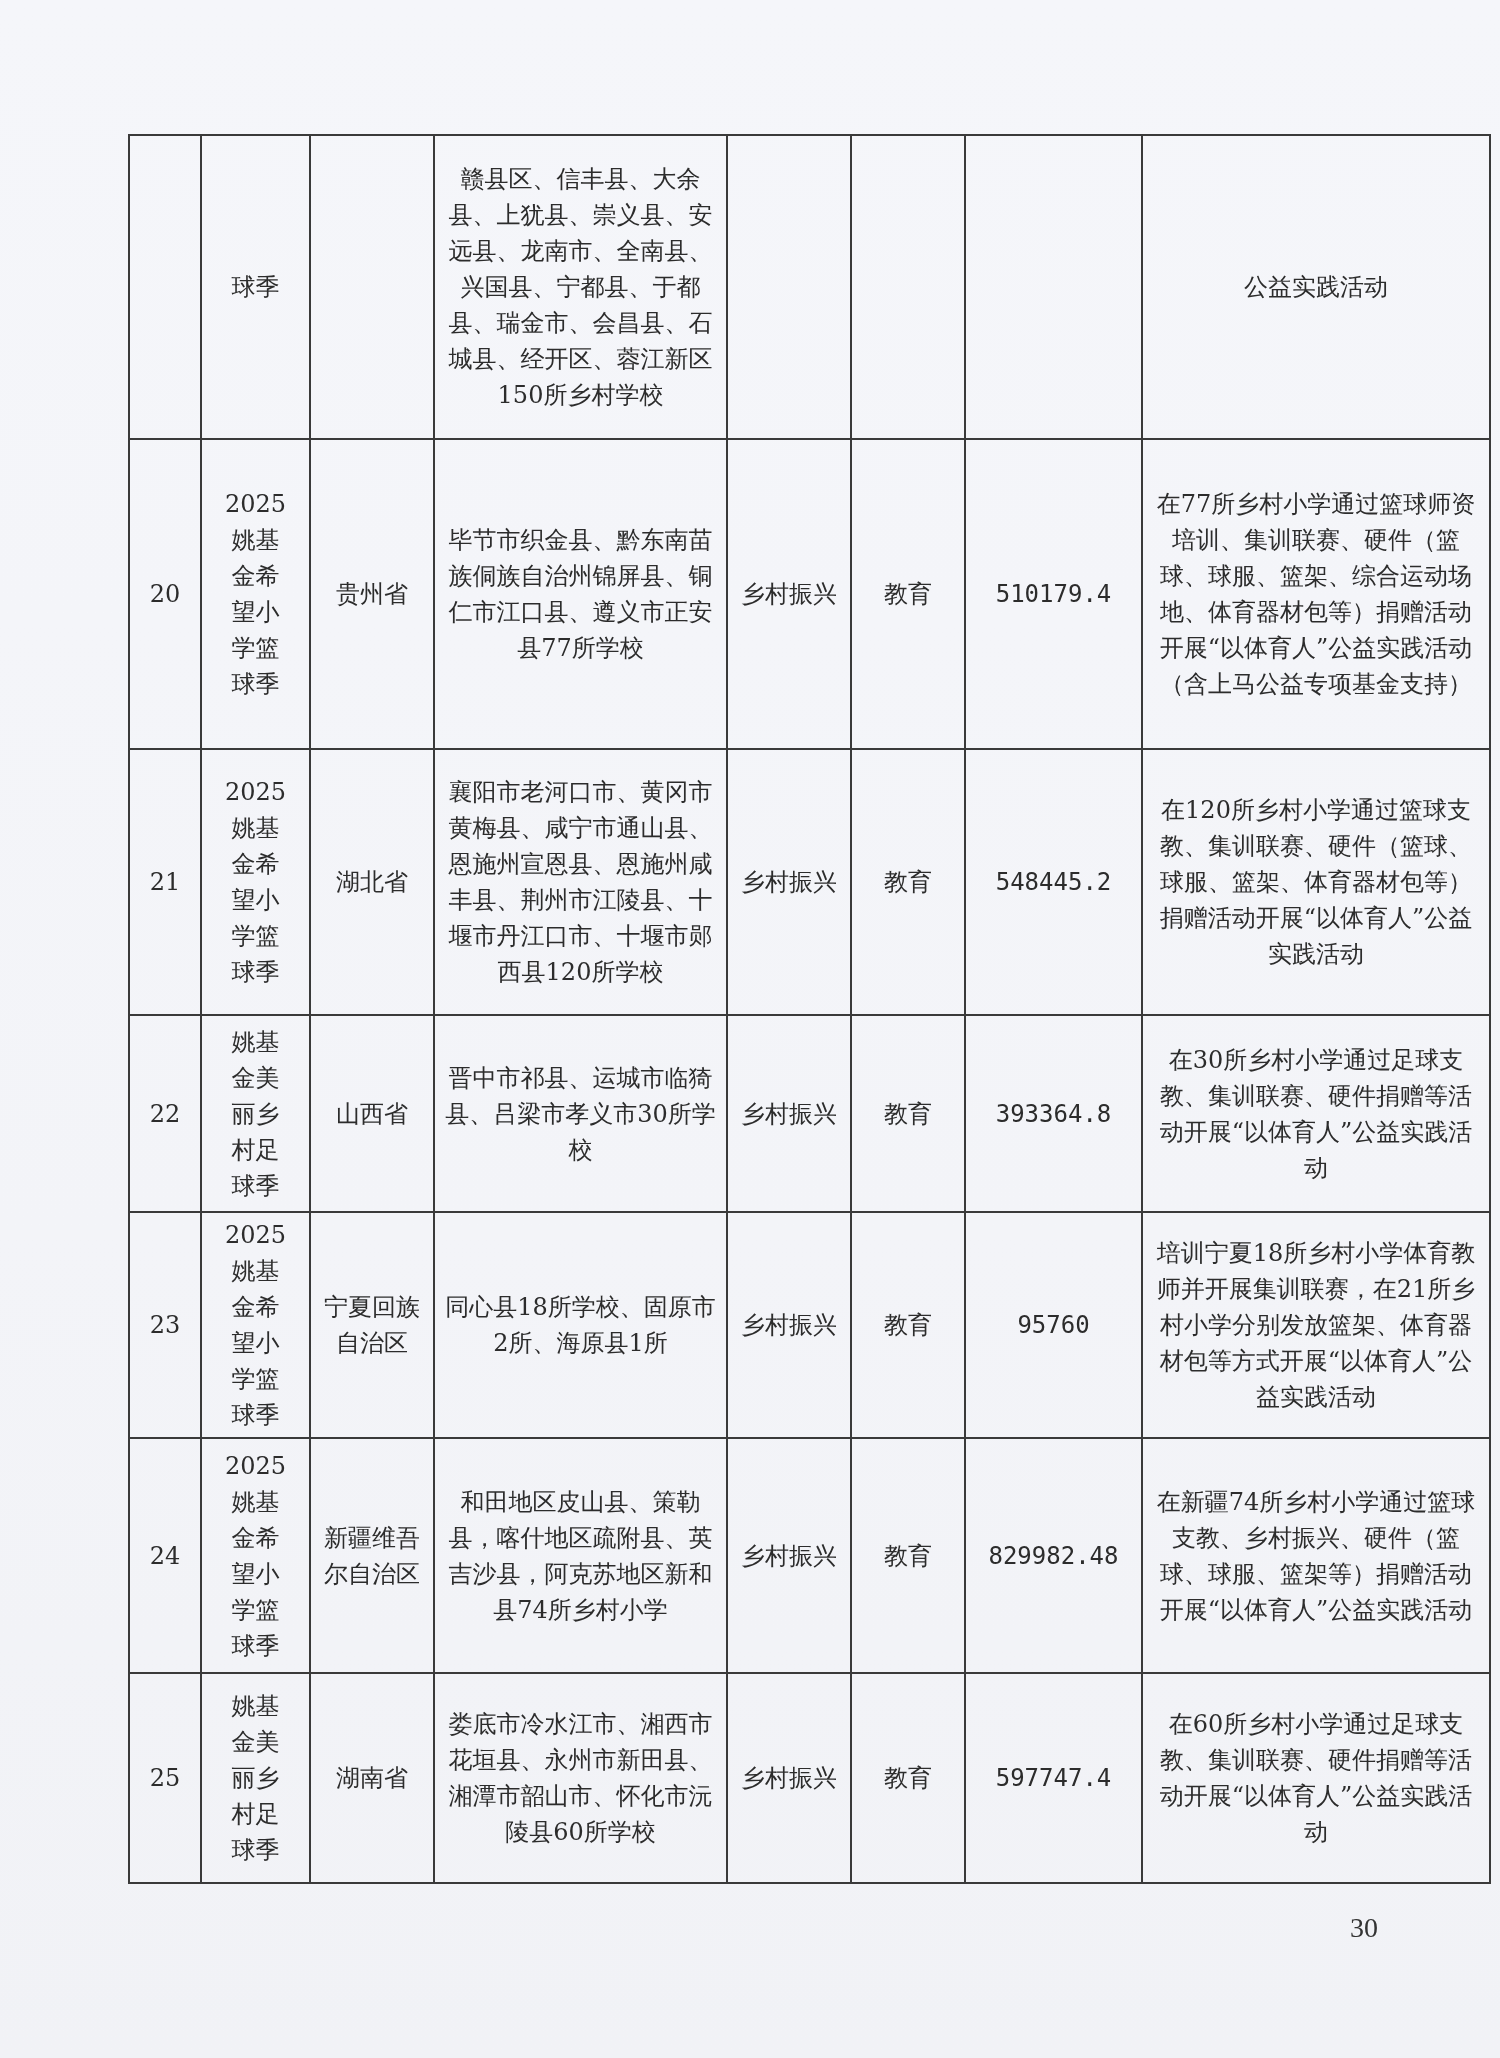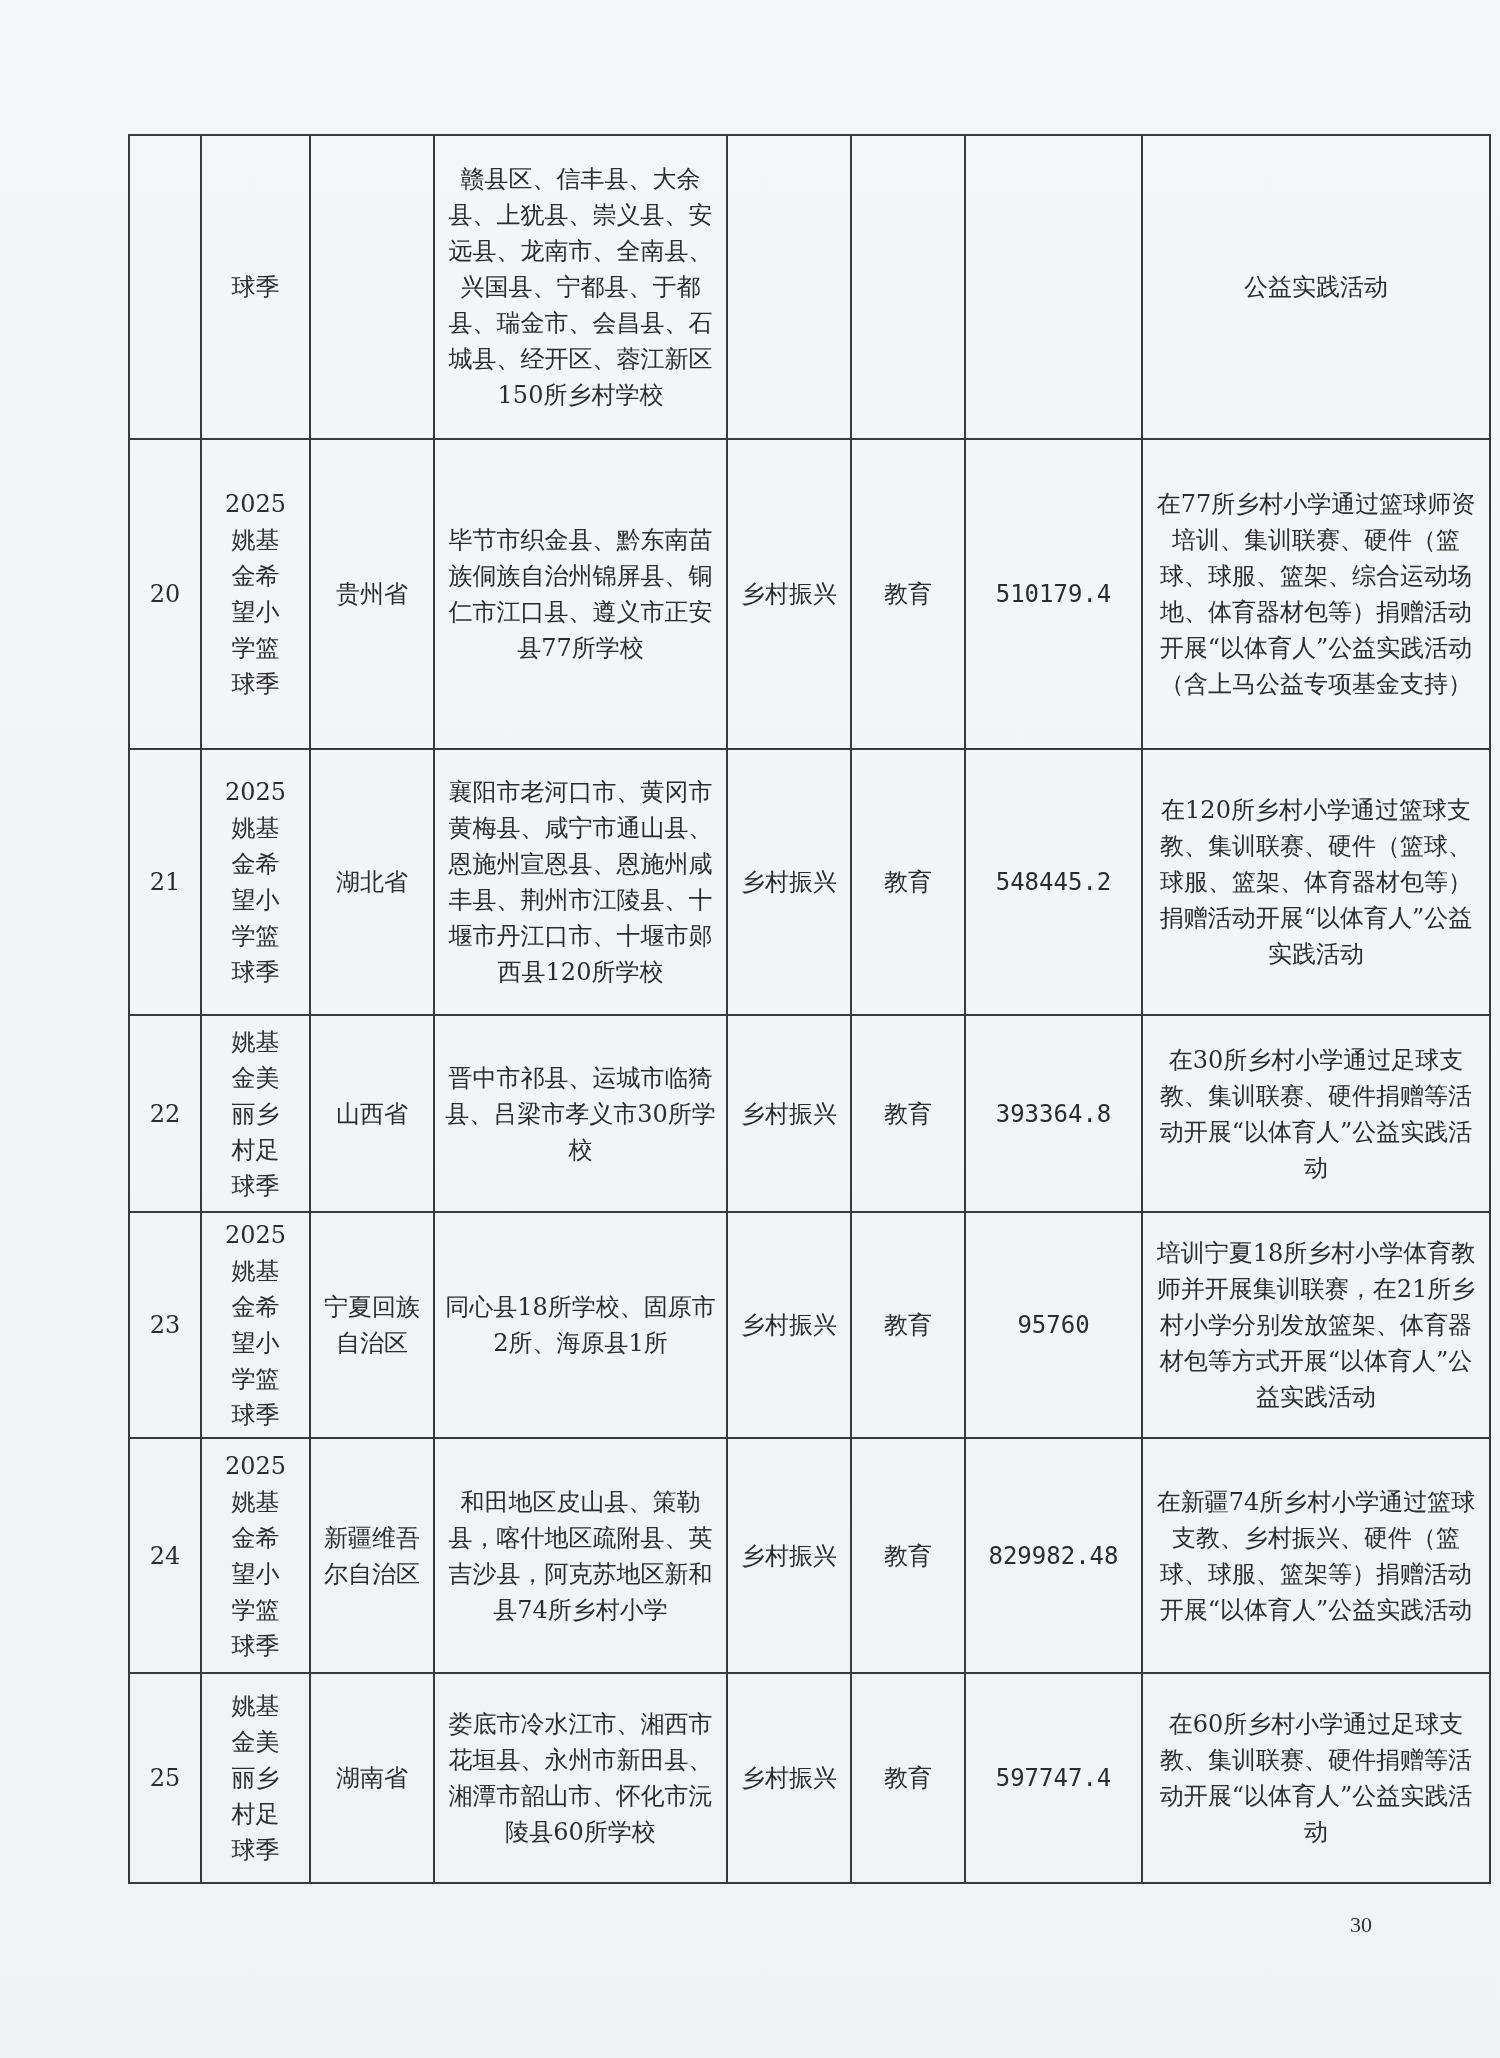--- a/index.html
+++ b/index.html
@@ -46,21 +46,21 @@
     td.col-type { width: 110px; }
     td.col-field { width: 100px; border-radius: 21px; }
     td.col-amount { width: 163px; font-family: "DejaVu Sans Mono", "Liberation Mono", monospace; font-size: 22px; letter-spacing: 0px; }
     td.col-desc { width: 334px; padding: 0 10px; }
     td.top { vertical-align: top; }
     .name-stack span { display: block; }
     .page-number {
       position: absolute;
       left: 1350px;
       top: 1912px;
-      font-size: 22px;
+      font-size: 28px;
       color: #333;
       font-family: "Liberation Serif", serif;
     }
   </style>
 </head>
 <body>
 
 <div class="page">
 
   <table class="doc-table">

